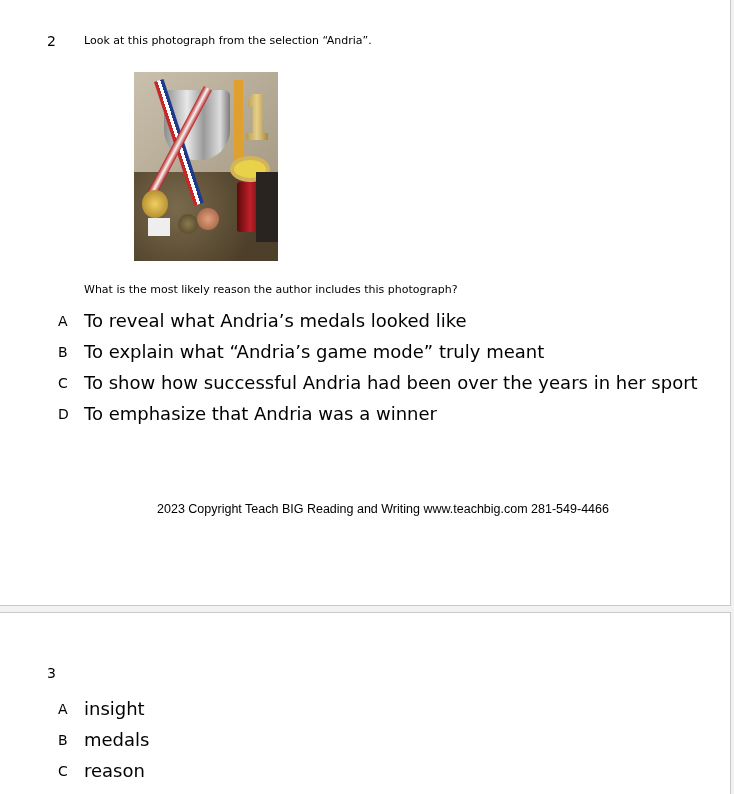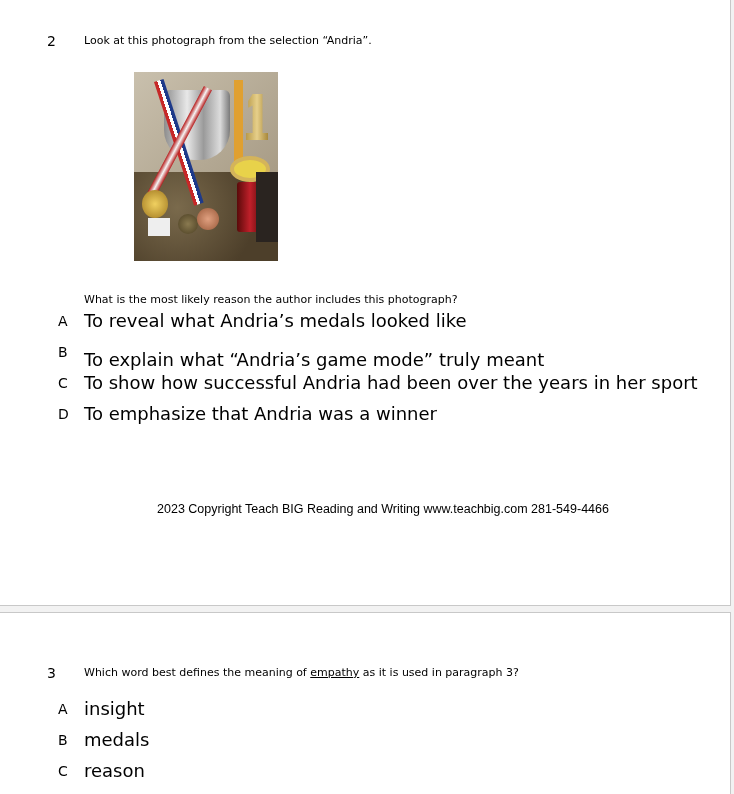--- a/index.html
+++ b/index.html
@@ -158,46 +158,45 @@
     <div class="num1"></div>
     <div class="ring"></div>
     <div class="trophy-red"></div>
     <div class="gold-left"></div>
     <div class="base-left"></div>
     <div class="medal-mvp"></div>
     <div class="medal-bronze"></div>
     <div class="dark-right"></div>
   </div>
 
-  <span class="abs stem" style="top:292px;">What is the most likely reason the author includes this photograph?</span>
+  <span class="abs stem" style="top:282px;">What is the most likely reason the author includes this photograph?</span>
 
   <div>
     <span class="abs opt-letter" style="top:313px;">A</span>
     <span class="abs opt-text" style="top:313px;">To reveal what Andria’s medals looked like</span>
   </div>
   <div>
     <span class="abs opt-letter" style="top:344px;">B</span>
-    <span class="abs opt-text" style="top:344px;margin-top:8px;">To explain what “Andria’s game mode” truly meant</span>
+    <span class="abs opt-text" style="top:344px;">To explain what “Andria’s game mode” truly meant</span>
   </div>
   <div>
     <span class="abs opt-letter" style="top:375px;">C</span>
     <span class="abs opt-text" style="top:375px;">To show how successful Andria had been over the years in her sport</span>
   </div>
   <div>
     <span class="abs opt-letter" style="top:406px;">D</span>
     <span class="abs opt-text" style="top:406px;">To emphasize that Andria was a winner</span>
   </div>
 
   <span class="abs copyright" style="top:501px;">2023 Copyright Teach BIG Reading and Writing www.teachbig.com 281-549-4466</span>
 </div>
 
 <div class="page" id="page-2">
 
   <span class="abs qnum" style="top:52px;">3</span>
-  <span class="abs stem" style="top:52px;"><span>Which word best defines the meaning of </span><span class="underlined">empathy</span><span> as it is used in paragraph 3?</span></span>
 
   <div>
     <span class="abs opt-letter" style="top:88px;">A</span>
     <span class="abs opt-text" style="top:88px;">insight</span>
   </div>
   <div>
     <span class="abs opt-letter" style="top:119px;">B</span>
     <span class="abs opt-text" style="top:119px;">medals</span>
   </div>
   <div>

